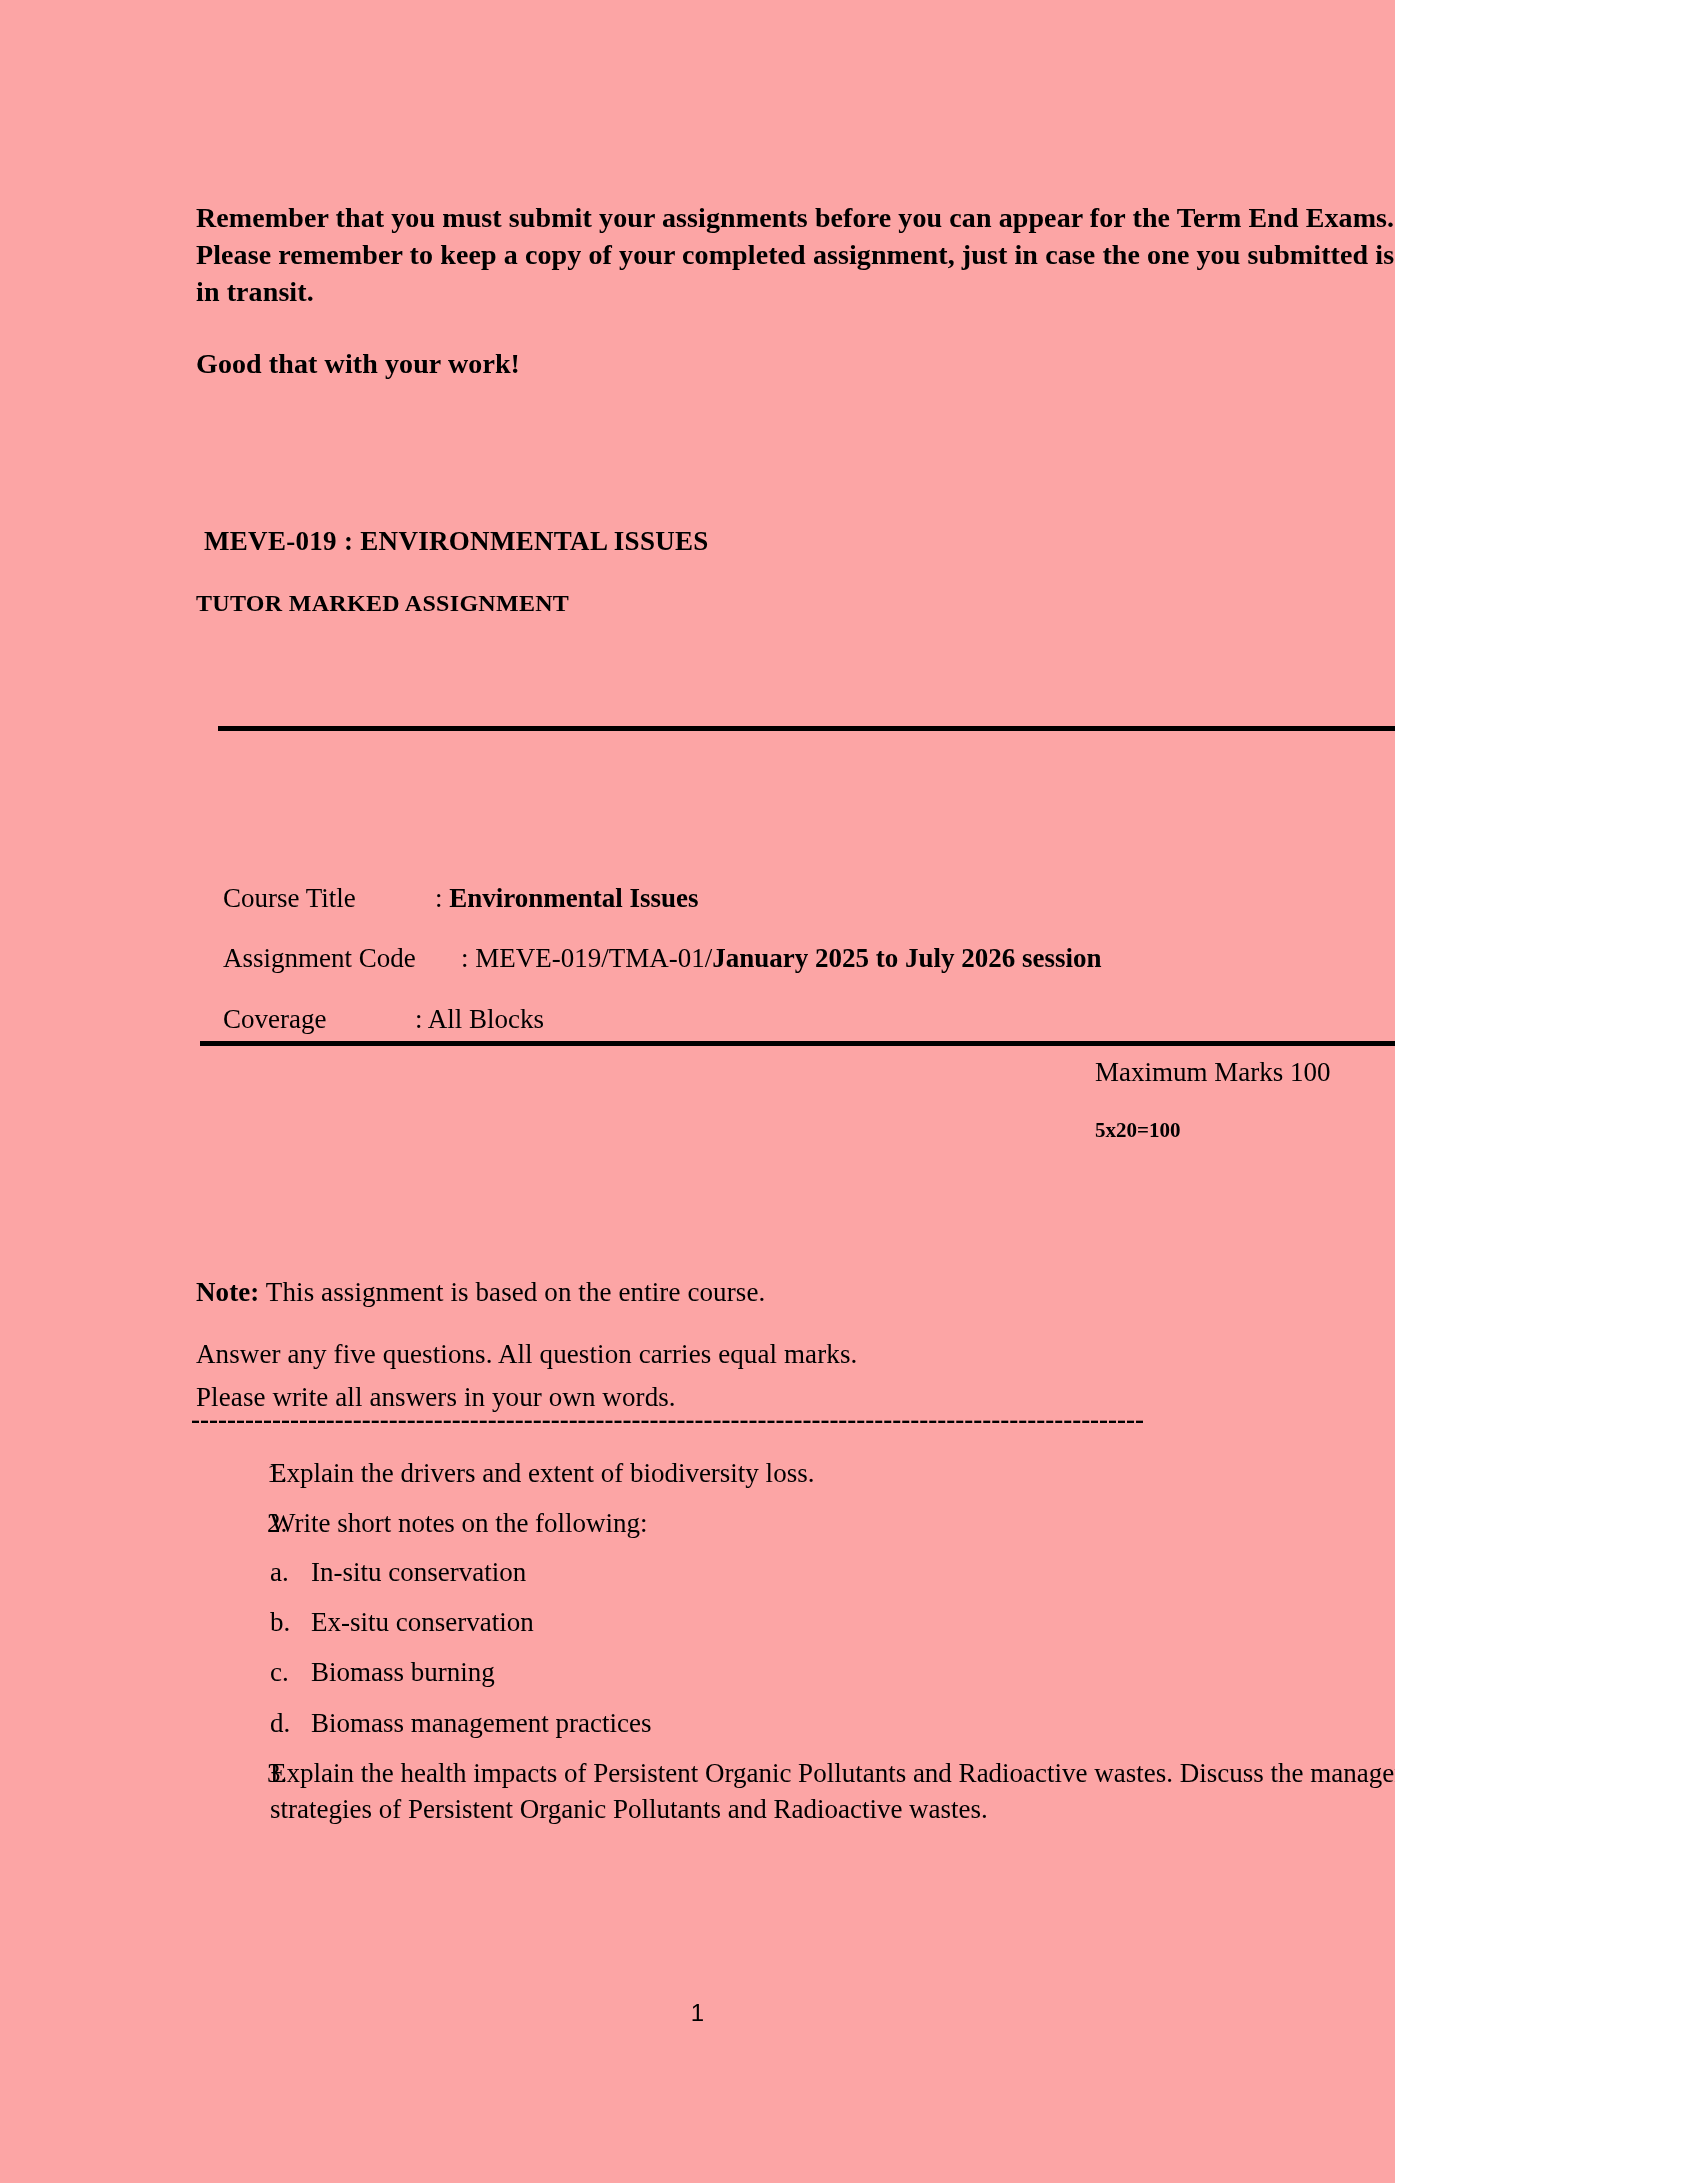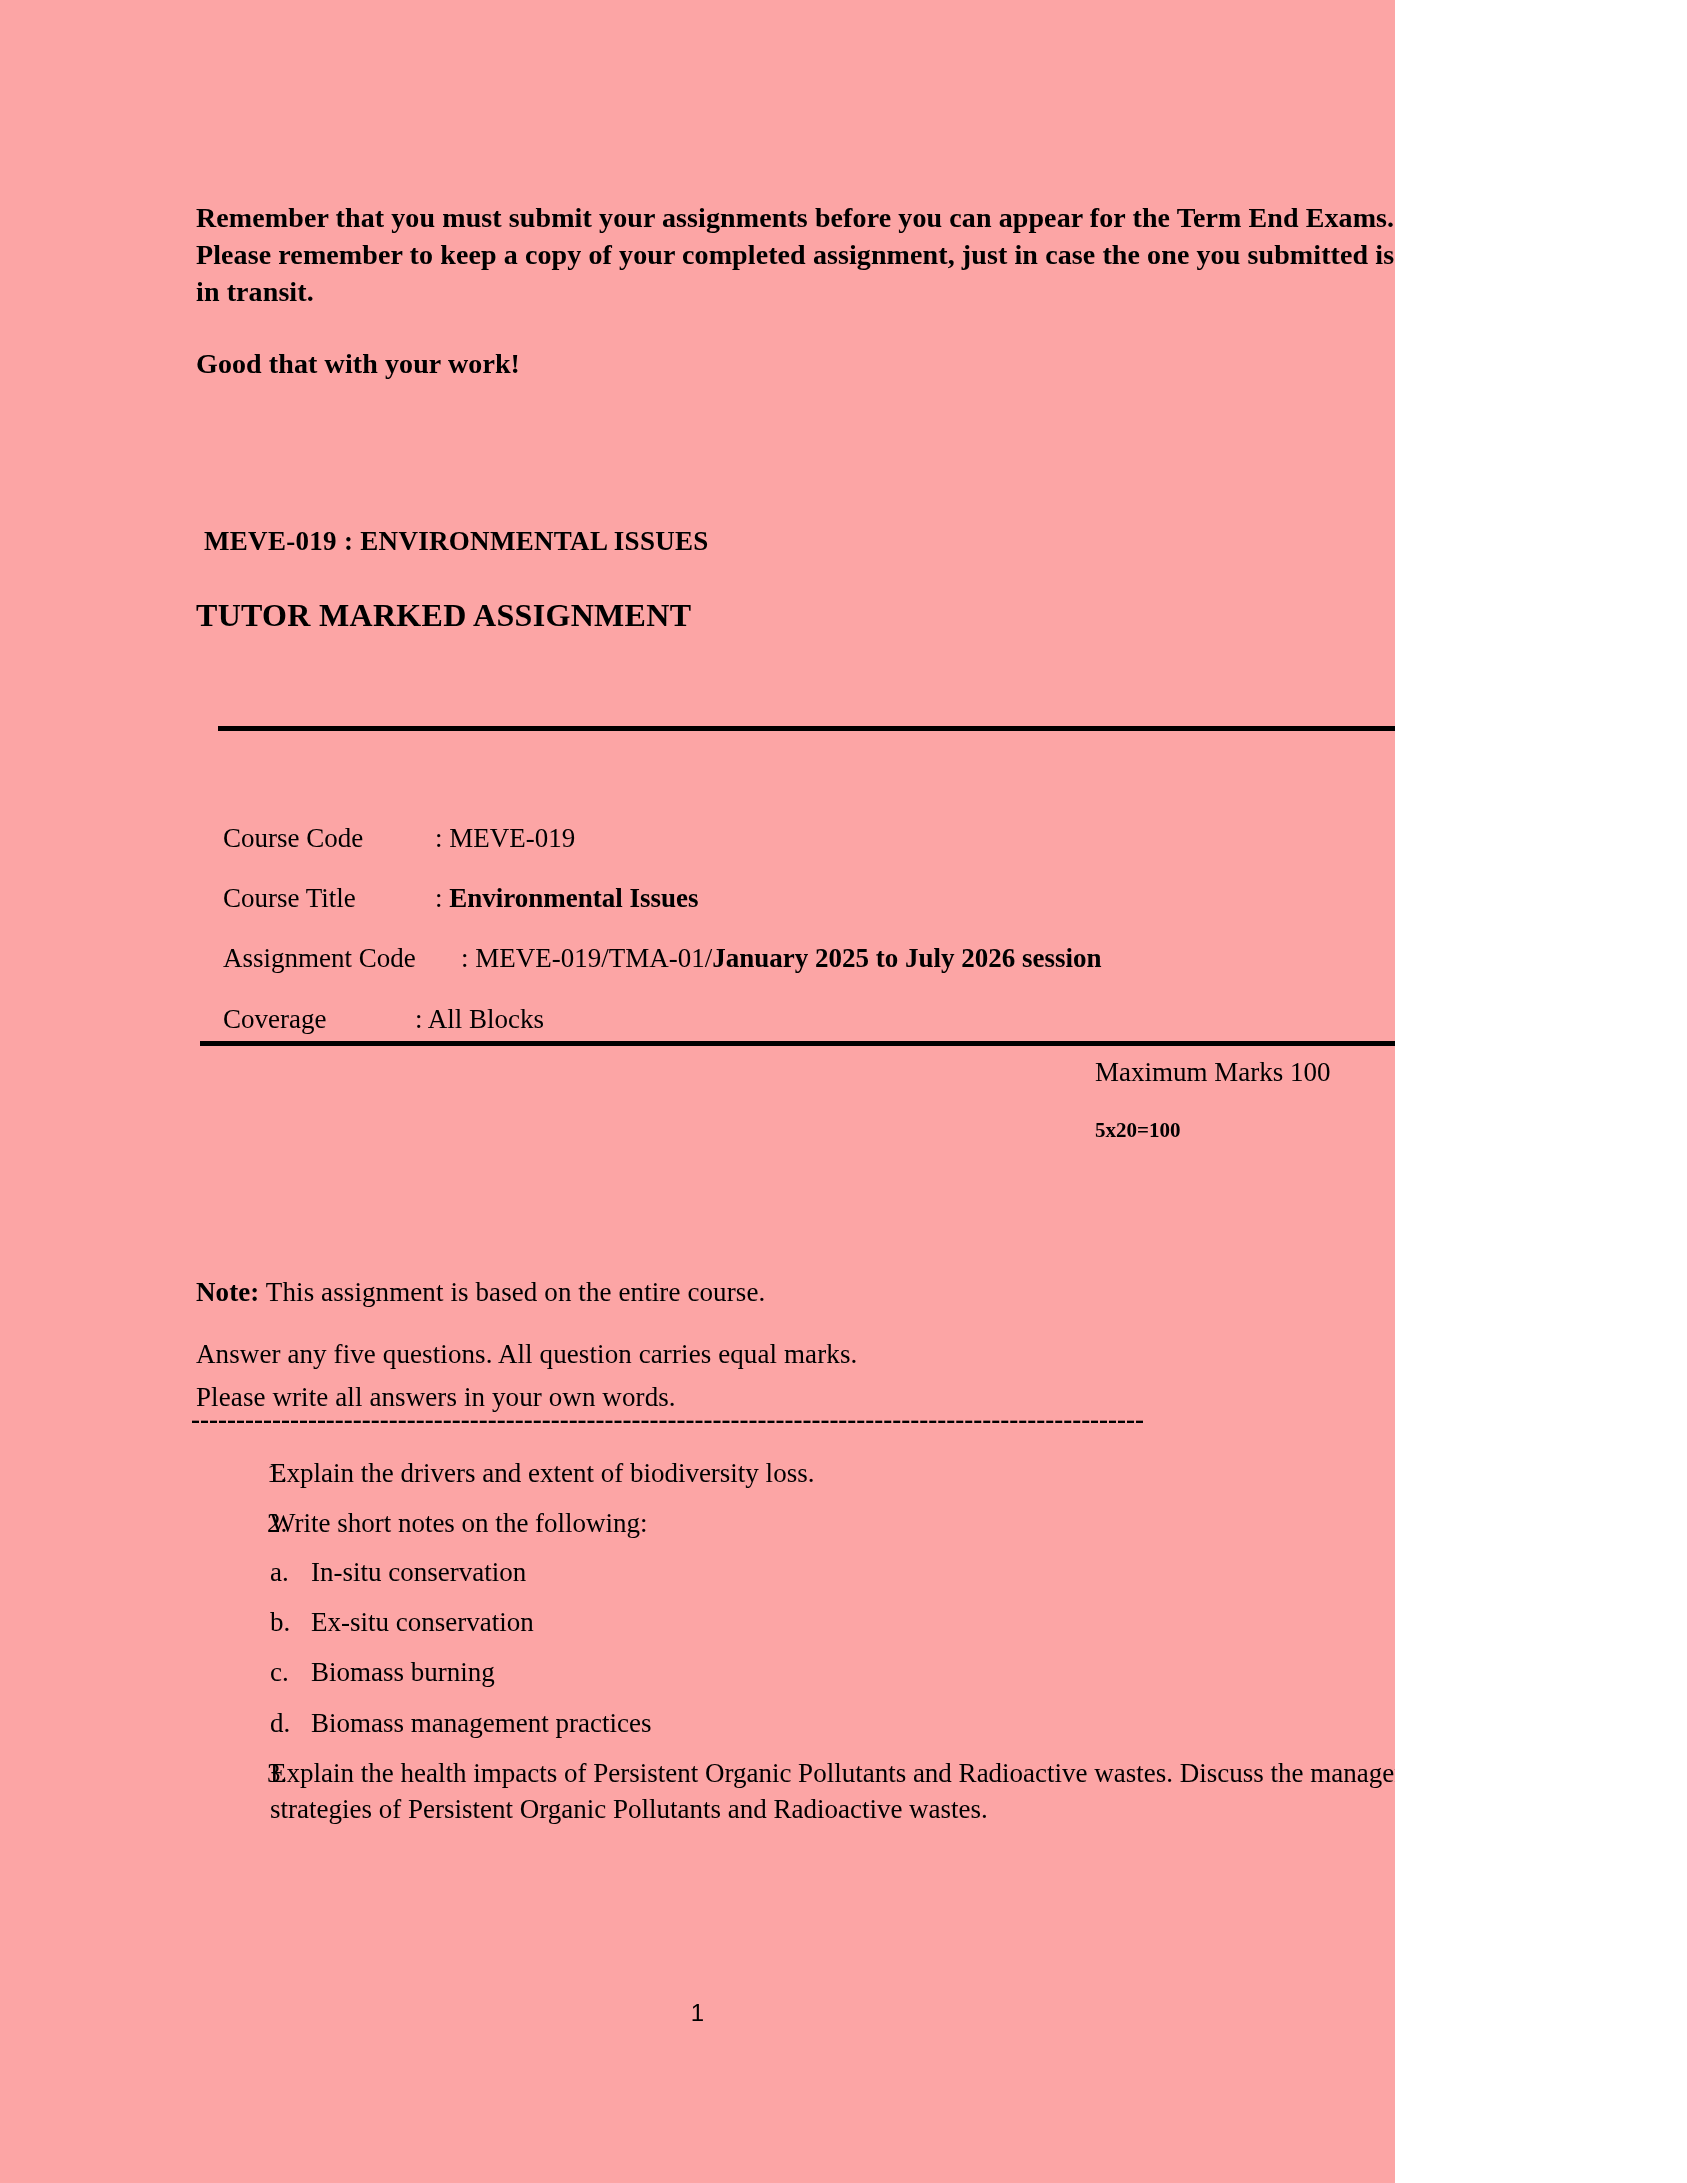--- a/index.html
+++ b/index.html
@@ -49,21 +49,21 @@
     left: 196px;
     top: 506px;
     font-size: 27px;
     font-weight: bold;
     letter-spacing: 0.3px;
     margin-left: 8px;
   }
   #assignment-heading {
     left: 196px;
     top: 568px;
-    font-size: 32px;
+    font-size: 24px;
     font-weight: bold;
     letter-spacing: 0.3px;
   }
 
   
   .rule {
     position: absolute;
     background: #000000;
   }
   #rule-top {
@@ -205,23 +205,20 @@
   <p class="blk" id="intro-paragraph">Remember that you must submit your assignments before you can appear for the Term End Exams. Please remember to keep a copy of your completed assignment, just in case the one you submitted is lost in transit.</p>
 
   <p class="blk" id="good-luck-line">Good that with your work!</p>
 
   <h1 class="blk" id="course-heading">MEVE-019 : ENVIRONMENTAL ISSUES</h1>
 
   <h2 class="blk" id="assignment-heading">TUTOR MARKED ASSIGNMENT</h2>
 
   <div class="rule" id="rule-top"></div>
 
-  <div class="meta-row" id="meta-course-code">
-    <span class="meta-label">Course Code</span><span class="meta-value">: MEVE-019</span>
-  </div>
 
   <div class="meta-row" id="meta-course-title">
     <span class="meta-label">Course Title</span><span>: </span><span class="bold">Environmental Issues</span>
   </div>
 
   <div class="meta-row" id="meta-assign-code">
     <span class="meta-label">Assignment Code</span><span>: </span><span>MEVE-019/TMA-01/</span><span class="bold">January 2025 to July 2026 session</span>
   </div>
 
   <div class="meta-row" id="meta-coverage">

